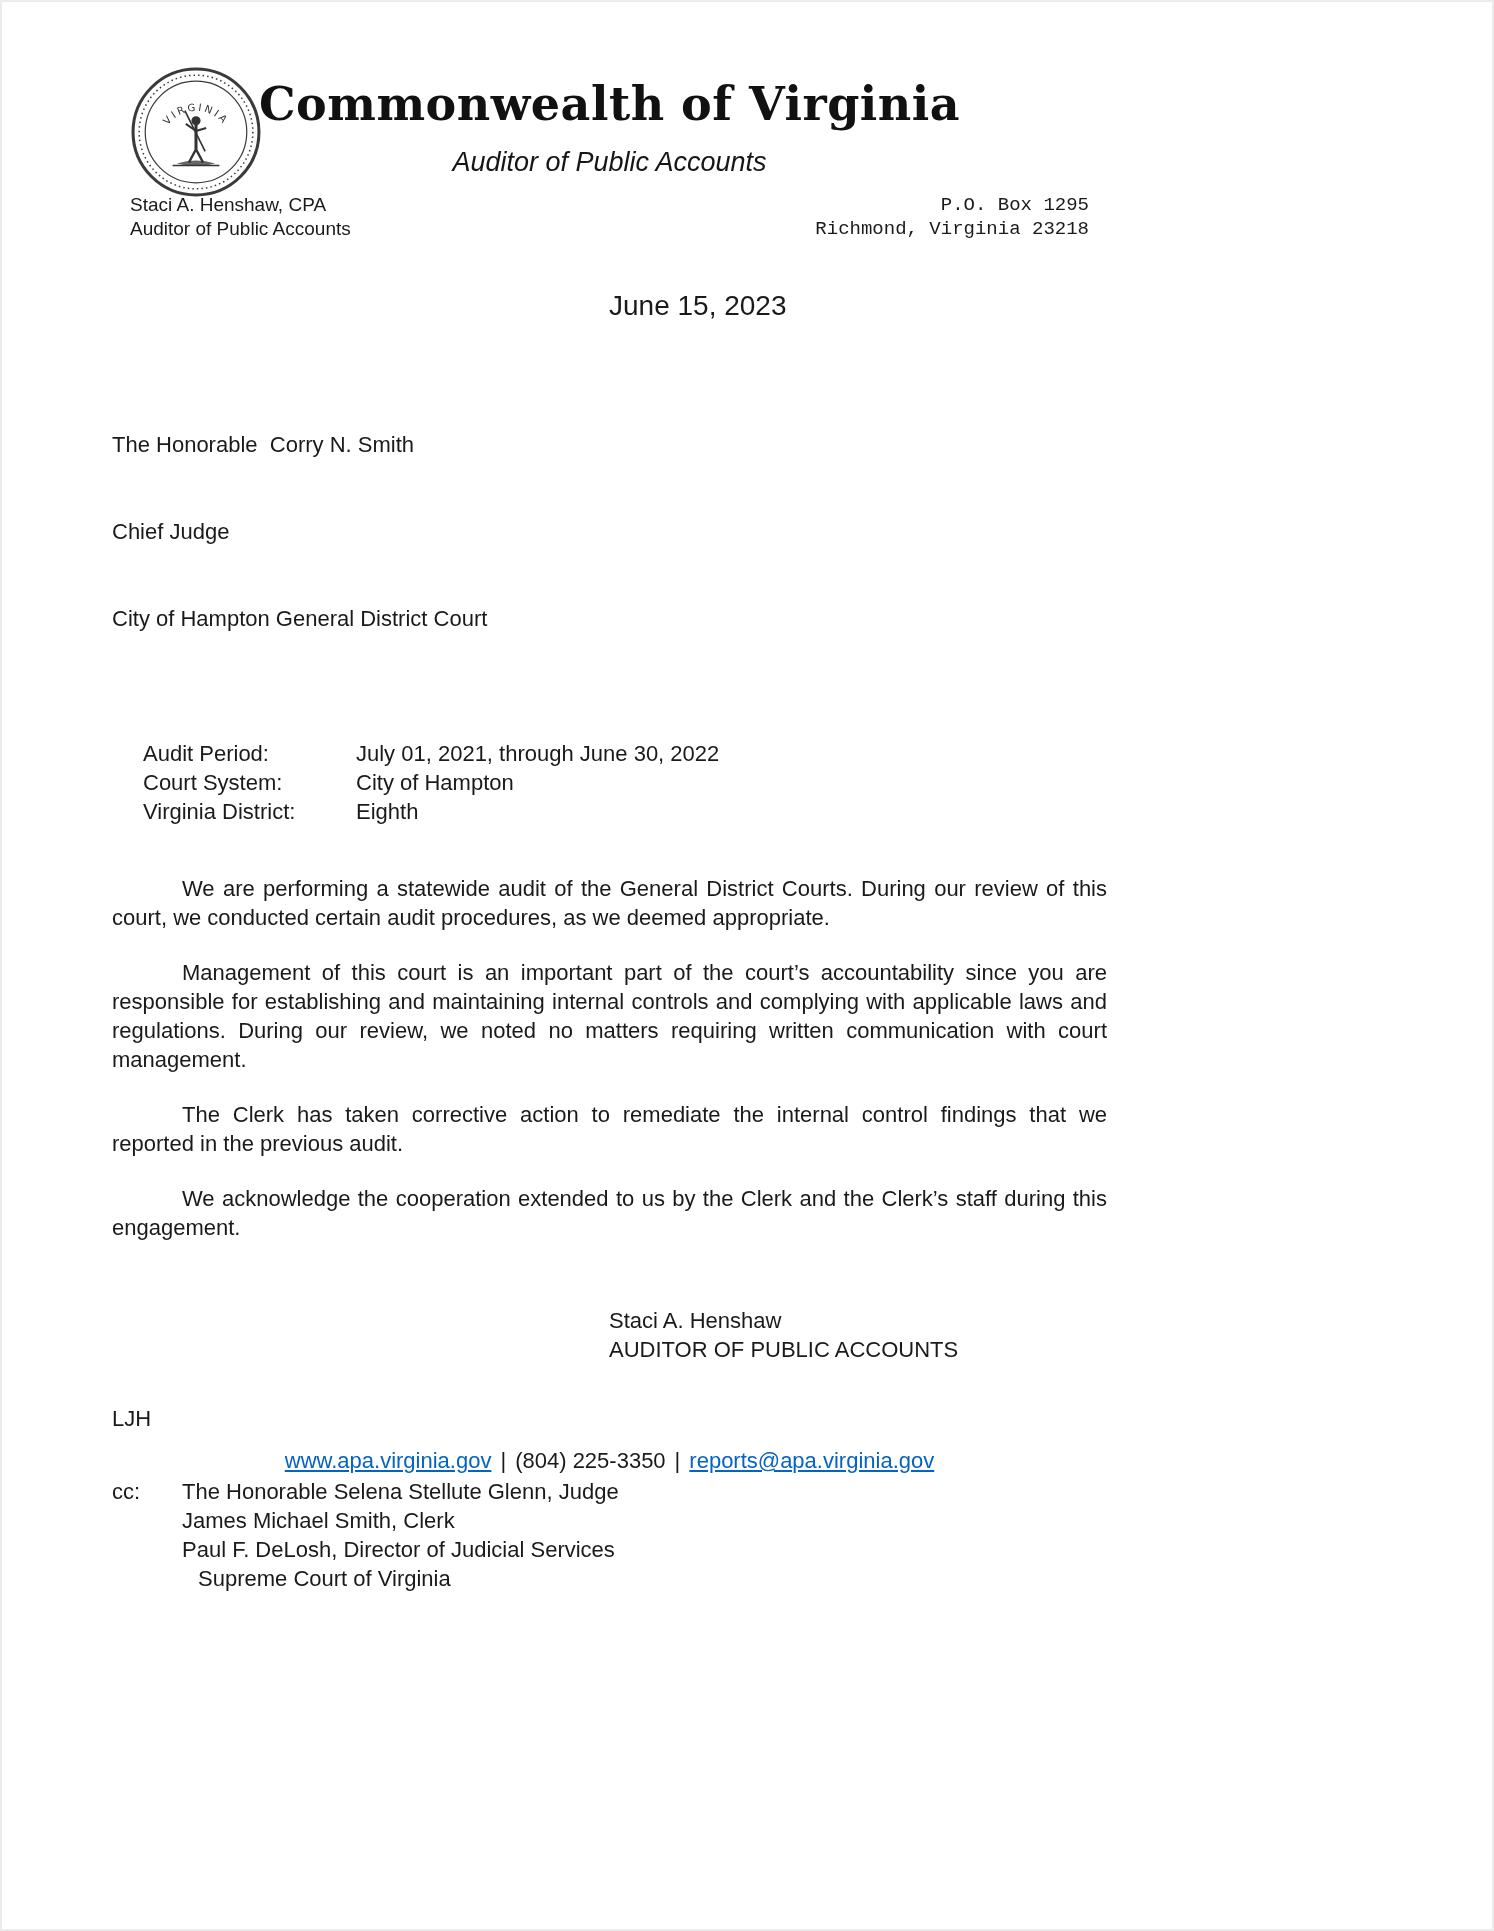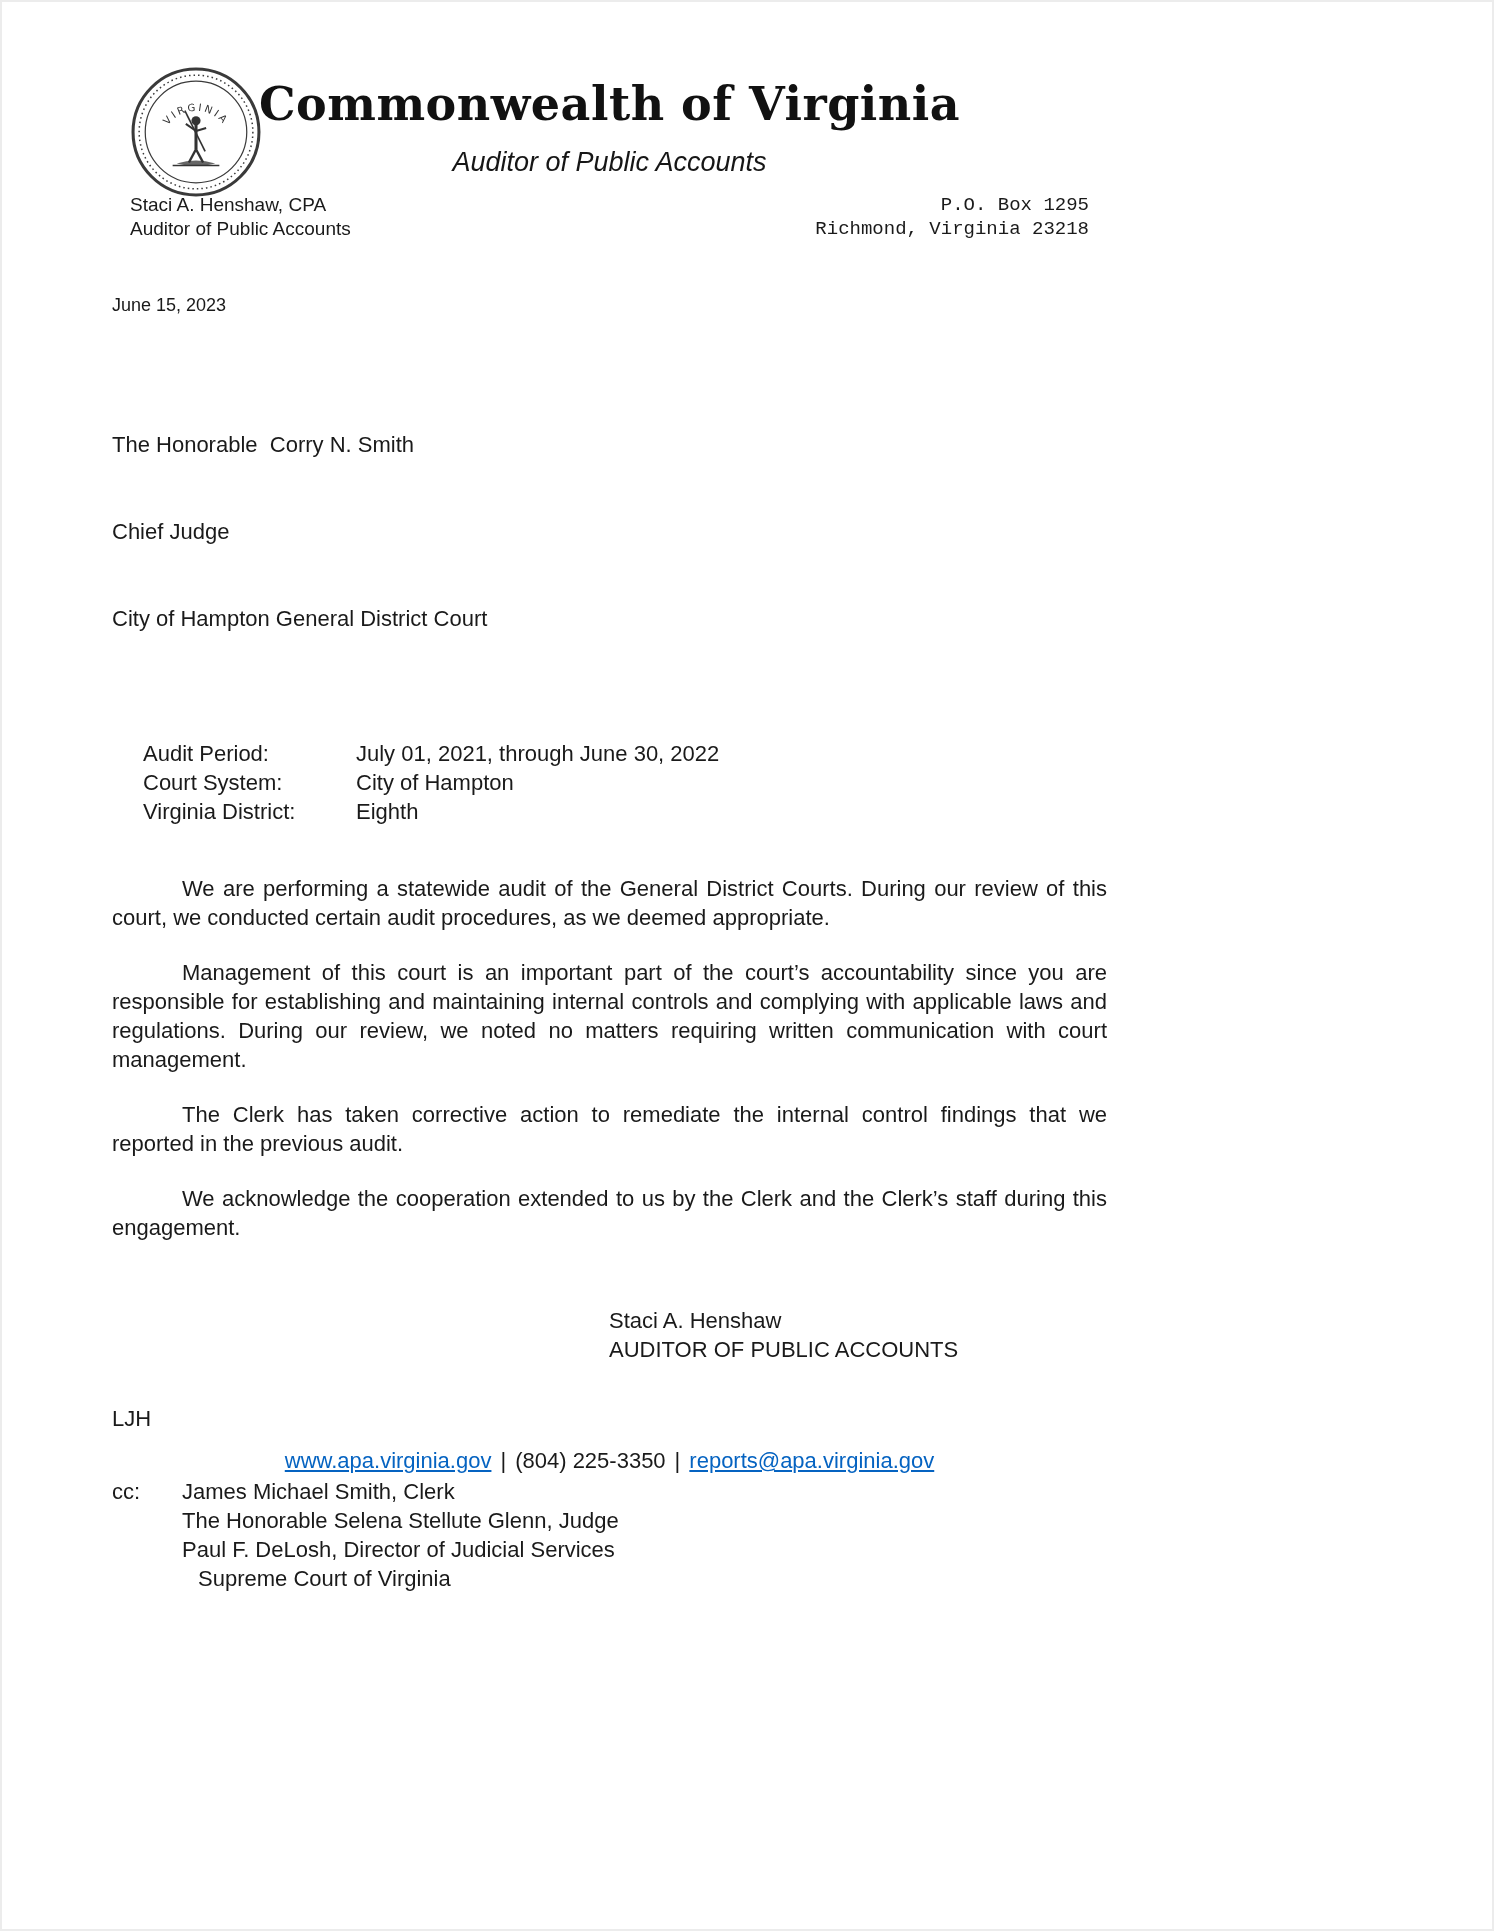--- a/index.html
+++ b/index.html
@@ -52,21 +52,22 @@
     justify-content: space-between;
     margin-top: 14px;
     padding: 0 18px;
     font-size: 19px;
     line-height: 24px;
   }
   .lh-contacts .right { text-align: right; font-family: Liberation Mono, monospace; }
   
   .date-line {
     margin-top: 50px;
-    font-size: 18px;
+    margin-left: 497px;
+    font-size: 28px;
     line-height: 29px;
   }
   .recipient {
     margin-top: 52px;
     font-size: 22px;
     line-height: 29px;
     white-space: pre-wrap;
   }
   .audit-info { margin-top: 48px; font-size: 22px; line-height: 29px; margin-left: 31px; }
   .ai-row { display: flex; }
@@ -183,22 +184,22 @@
     <div class="signature">
       <div>Staci A. Henshaw</div>
       <div>AUDITOR OF PUBLIC ACCOUNTS</div>
     </div>
 
     <div class="initials">LJH</div>
 
     <div class="cc-block">
       <div class="cc-label">cc:</div>
       <div class="cc-entries">
+        <div>The Honorable Selena Stellute Glenn, Judge</div>
         <div>James Michael Smith, Clerk</div>
-        <div>The Honorable Selena Stellute Glenn, Judge</div>
         <div>Paul F. DeLosh, Director of Judicial Services</div>
         <div class="cc-sub">Supreme Court of Virginia</div>
       </div>
     </div>
 
   </div>
 
   <div class="footer">
     <span class="link">www.apa.virginia.gov</span><span class="sep">|</span><span>(804) 225-3350</span><span class="sep">|</span><span class="link">reports@apa.virginia.gov</span>
   </div>

